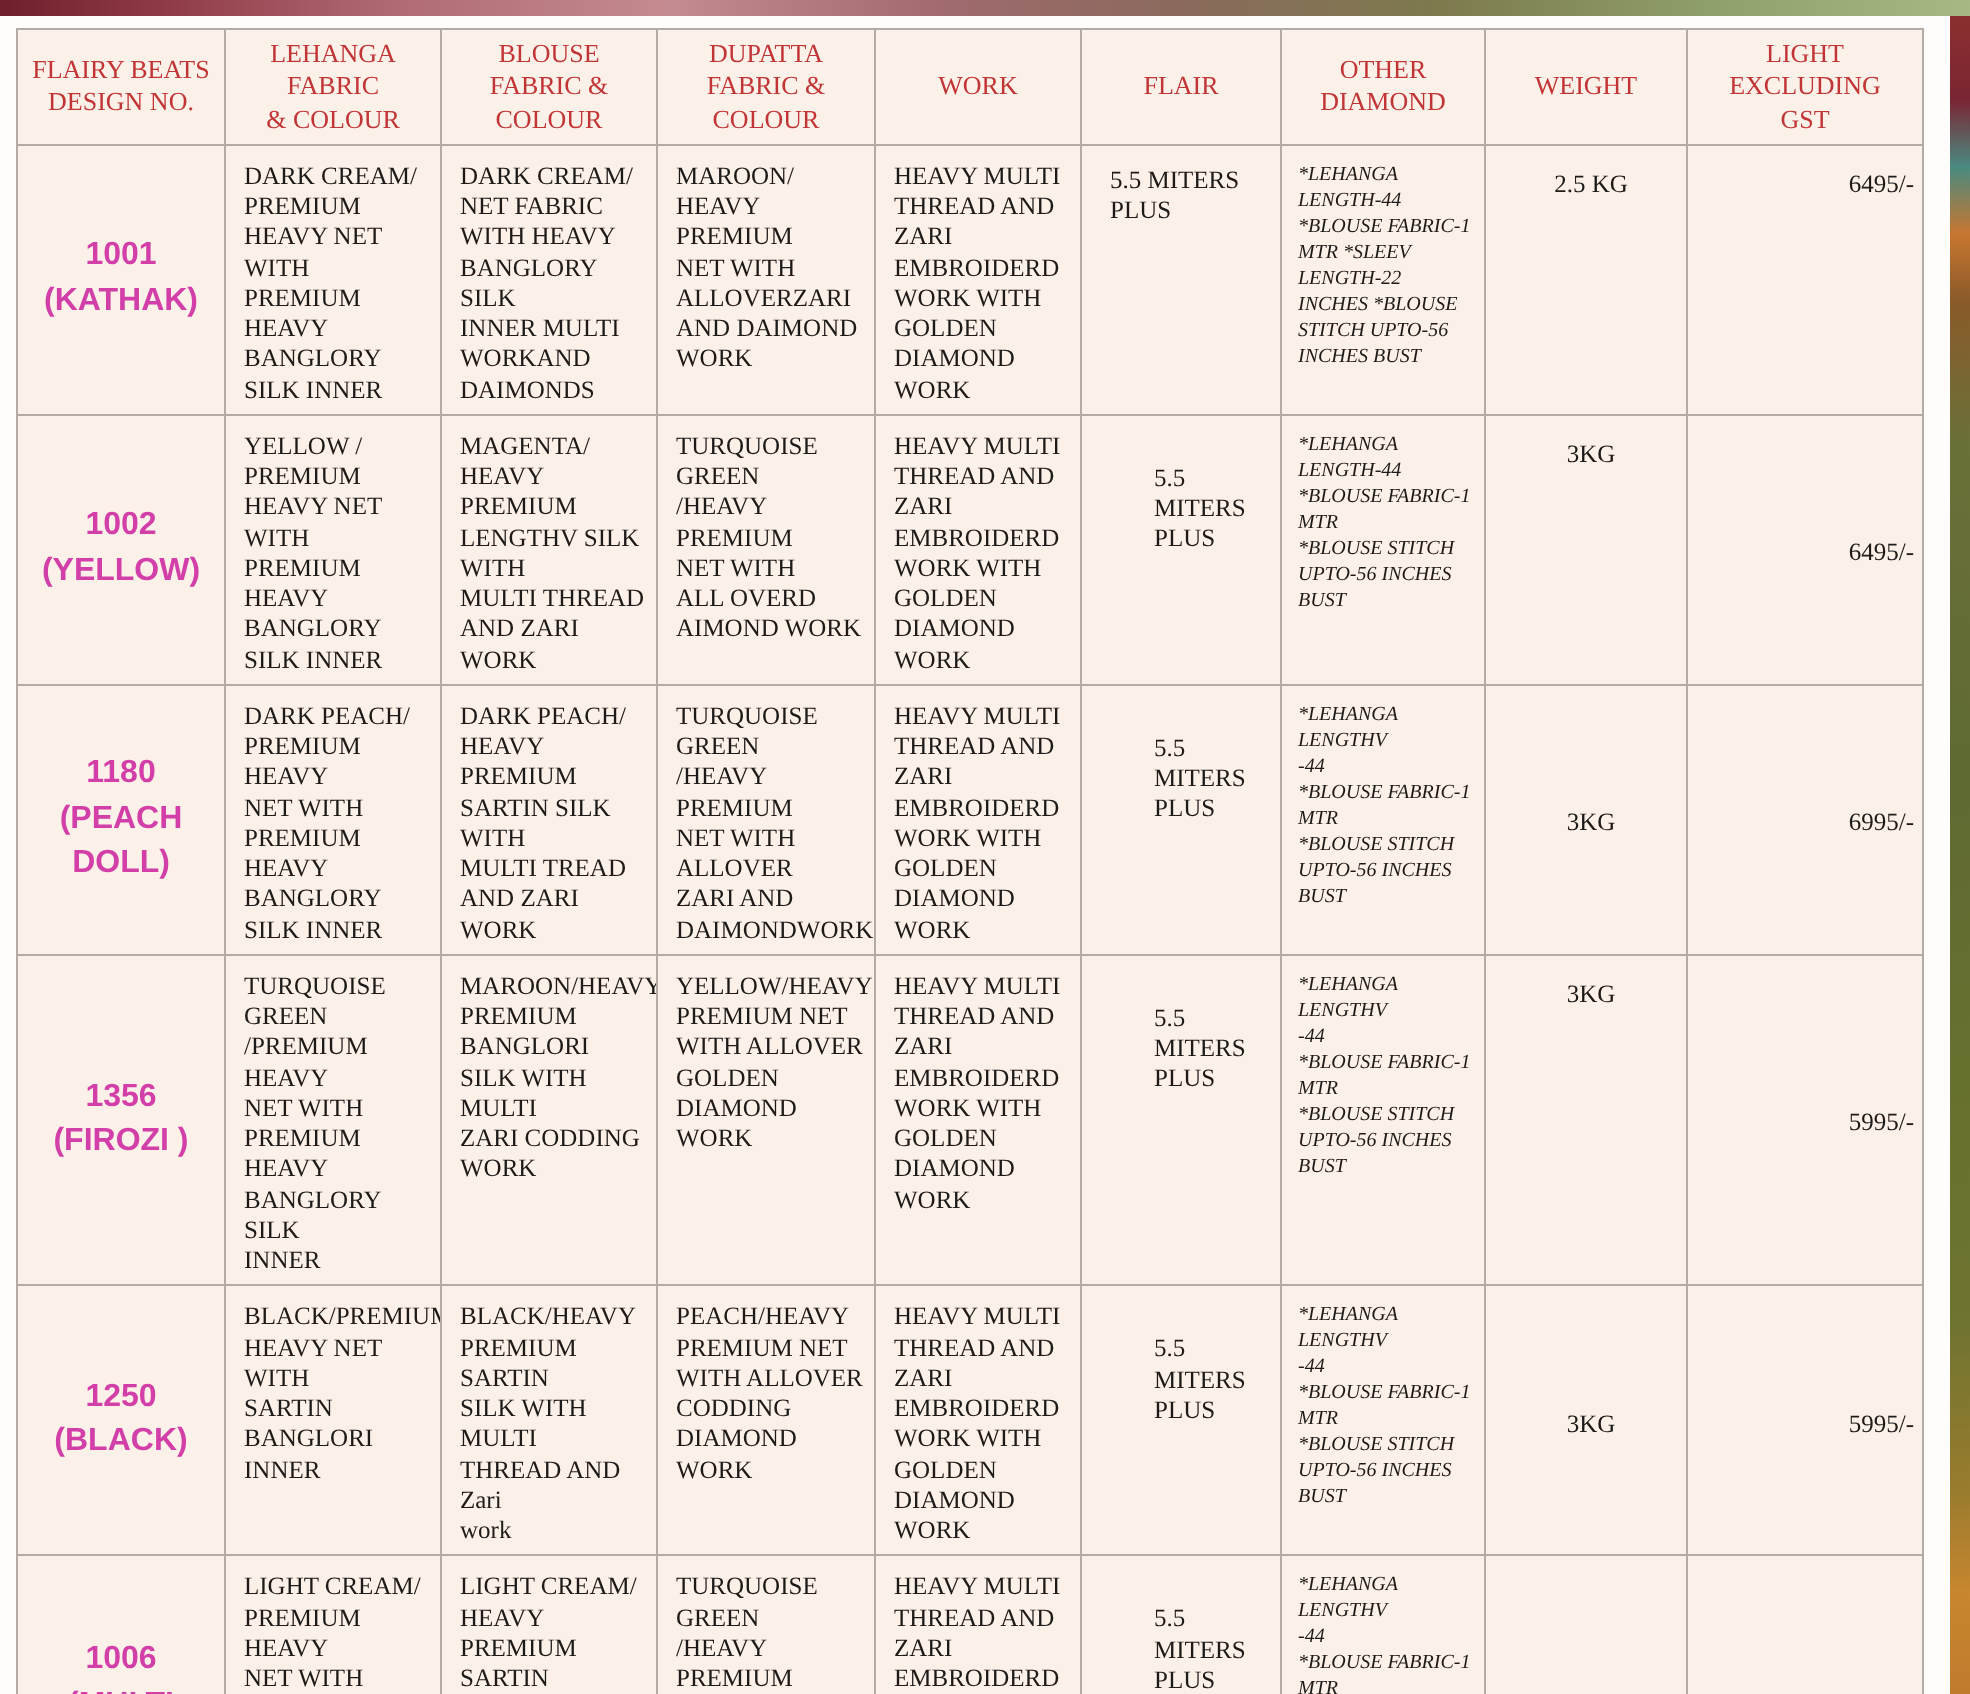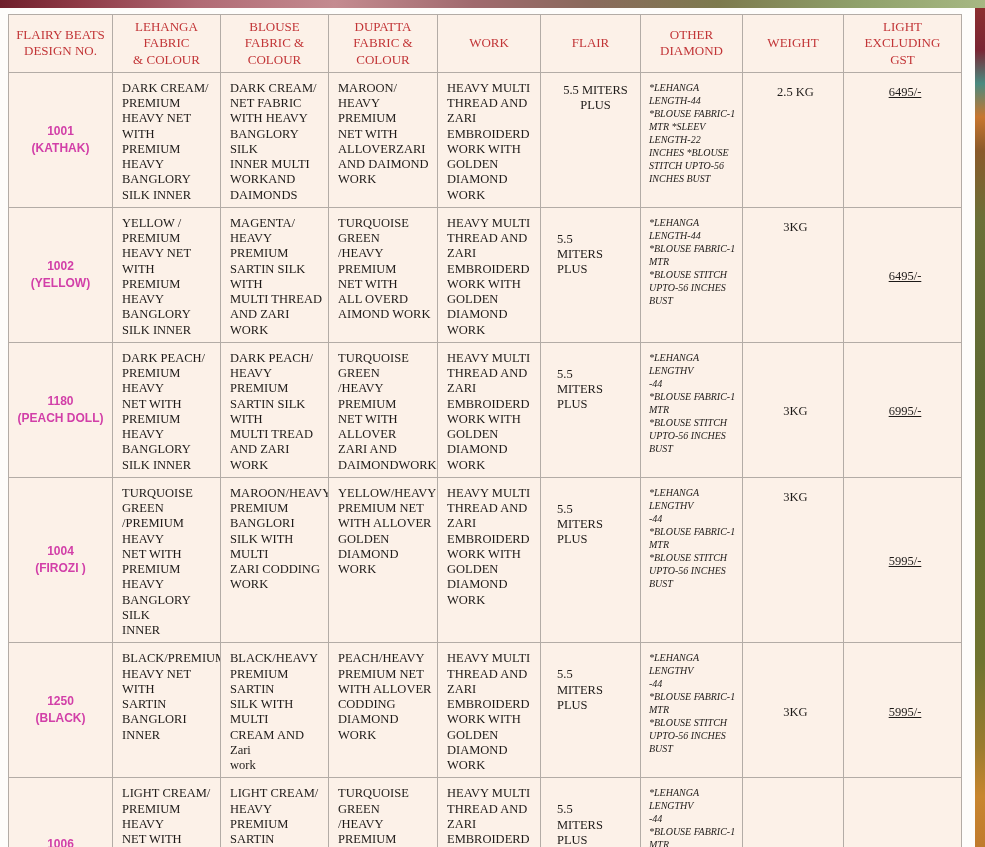--- a/index.html
+++ b/index.html
@@ -46,32 +46,32 @@
     vertical-align:middle;
     font-size:13px;
     line-height:1.25;
     padding:4px 2px;
     height:51px;
   }
   td.design {
     font-family:"Liberation Sans","DejaVu Sans",sans-serif;
     font-weight:bold;
     color:#d23fa8;
-    font-size:12px;
+    font-size:16px;
     line-height:1.4;
     text-align:center;
     vertical-align:middle;
     padding:2px;
   }
-  td.flair { padding-top:24px; padding-left:16px; }
-  td.flair.first { padding-top:10px; padding-left:14px;text-align:center; }
+  td.flair { padding-top:24px; padding-left:36px; }
+  td.flair.first { padding-top:10px; padding-left:14px; }
   td.other { font-size:10px; line-height:1.3; padding-left:8px; padding-right:2px;font-style:italic; }
   td.weight { text-align:center; vertical-align:middle; }
   td.weight.top { vertical-align:top; padding-top:12px; }
-  td.rate { text-align:center; vertical-align:middle;text-decoration:underline; }
+  td.rate { text-align:right; vertical-align:middle; }
   td.rate.top { vertical-align:top; padding-top:12px; }
   tr.r1 td{height:105px} tr.r2 td{height:102px} tr.r3 td{height:107px}
   tr.r4 td{height:109px} tr.r5 td{height:108px} tr.r6 td{height:105px}
 </style>
 </head>
 <body>
 
 <div class="top-strip"></div>
 <div class="right-strip"></div>
 
@@ -154,21 +154,21 @@
       <td class="design">1002
 (YELLOW)</td>
       <td>YELLOW /
 PREMIUM
 HEAVY NET
 WITH PREMIUM
 HEAVY BANGLORY
 SILK INNER</td>
       <td>MAGENTA/
 HEAVY PREMIUM
-SARTIN SILK WITH
+LENGTHV SILK WITH
 MULTI THREAD
 AND ZARI WORK</td>
       <td>TURQUOISE GREEN
 /HEAVY PREMIUM
 NET WITH
 ALL OVERD
 AIMOND WORK</td>
       <td>HEAVY MULTI
 THREAD AND
 ZARI EMBROIDERD
@@ -217,21 +217,21 @@
       <td class="other">*LEHANGA LENGTHV
 -44
 *BLOUSE FABRIC-1
 MTR
 *BLOUSE STITCH
 UPTO-56 INCHES BUST</td>
       <td class="weight">3KG</td>
       <td class="rate">6995/-</td>
     </tr>
     <tr class="r4">
-      <td class="design">1004
+      <td class="design">1356
 (FIROZI )</td>
       <td>TURQUOISE GREEN
 /PREMIUM HEAVY
 NET WITH
 PREMIUM HEAVY
 BANGLORY SILK
 INNER</td>
       <td>MAROON/HEAVY
 PREMIUM BANGLORI
 SILK WITH MULTI
@@ -262,21 +262,21 @@
     <tr class="r5">
       <td class="design">1250
 (BLACK)</td>
       <td>BLACK/PREMIUM
 HEAVY NET WITH
 SARTIN BANGLORI
 INNER</td>
       <td>BLACK/HEAVY
 PREMIUM SARTIN
 SILK WITH MULTI
-CREAM AND Zari
+THREAD AND Zari
 work</td>
       <td>PEACH/HEAVY
 PREMIUM NET
 WITH ALLOVER
 CODDING
 DIAMOND WORK</td>
       <td>HEAVY MULTI
 THREAD AND
 ZARI EMBROIDERD
 WORK WITH

